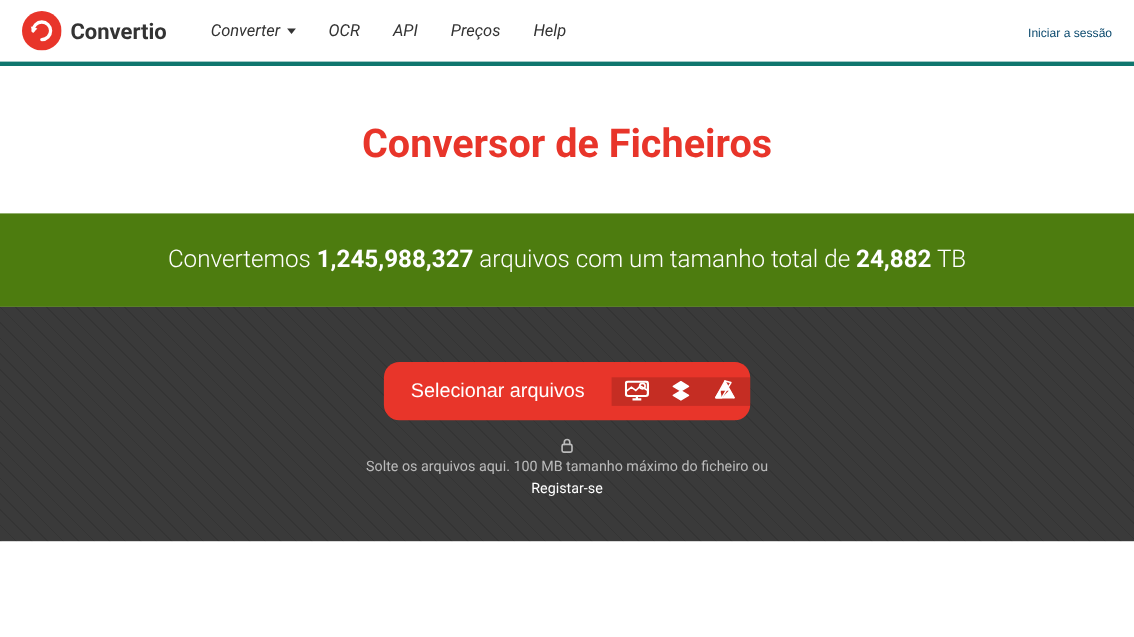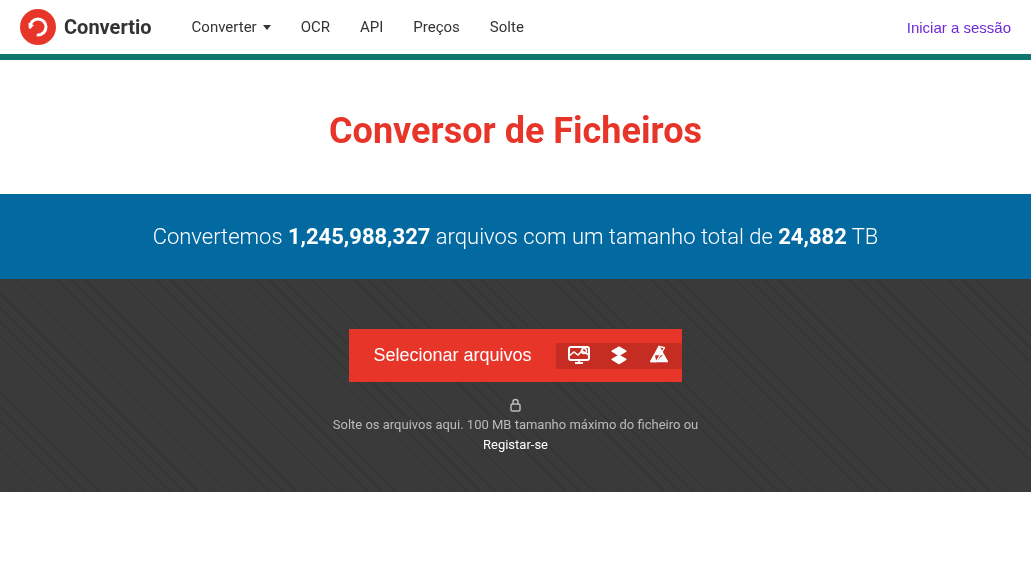--- a/index.html
+++ b/index.html
@@ -15,21 +15,21 @@
       overflow-x: hidden;
       background: #fff;
     }
 
     
     .header {
       display: flex;
       align-items: center;
       height: 60px;
       padding: 0 20px;
-      border-bottom: 6px solid #0f766e;
+      border-bottom: 4px solid #0f766e;
       background: #fff;
     }
 
     .logo-area {
       display: flex;
       align-items: center;
       gap: 8px;
       margin-right: 40px;
     }
 
@@ -52,39 +52,40 @@
     }
 
     .nav-item {
       font-size: 15px;
       color: #333;
       cursor: pointer;
       text-decoration: none;
       display: flex;
       align-items: center;
       gap: 4px;
+      font-style: italic;
     }
 
     .chevron-down {
       display: inline-block;
       width: 0;
       height: 0;
       border-left: 4px solid transparent;
       border-right: 4px solid transparent;
       border-top: 5px solid #333;
       margin-left: 2px;
     }
 
     .header-right {
       margin-left: auto;
     }
 
     .signin-btn {
-      font-size: 15px;
-      color: #6d28d9;
+      font-size: 11px;
+      color: #0c4a6e;
       cursor: pointer;
       background: none;
       border: none;
     }
 
     
     .hero {
       display: flex;
       flex-direction: column;
       align-items: center;
@@ -100,21 +101,21 @@
     }
 
     .hero-subtitle {
       font-size: 16px;
       color: #666;
     }
 
     
     .stats-banner {
       width: 100%;
-      background: #0369a1;
+      background: #4d7c0f;
       padding: 30px 20px;
       display: flex;
       align-items: center;
       justify-content: center;
     }
 
     .stats-text {
       font-size: 22px;
       color: #fff;
       font-weight: 300;
@@ -142,21 +143,21 @@
       align-items: center;
       gap: 16px;
     }
 
     .select-btn {
       display: flex;
       align-items: center;
       background: #e8352a;
       color: #fff;
       border: none;
-      border-radius: 0;
+      border-radius: 14px;
       font-size: 18px;
       font-weight: 500;
       cursor: pointer;
       padding: 0;
       overflow: hidden;
     }
 
     .select-btn-label {
       padding: 16px 24px;
       font-size: 18px;
@@ -217,21 +218,21 @@
     <a class="nav-item">
       <span>OCR</span>
     </a>
     <a class="nav-item">
       <span>API</span>
     </a>
     <a class="nav-item">
       <span>Preços</span>
     </a>
     <a class="nav-item">
-      <span>Solte</span>
+      <span>Help</span>
     </a>
   </nav>
 
   <div class="header-right">
     <button class="signin-btn">Iniciar a sessão</button>
   </div>
 </header>
 
 <section class="hero">
   <h1 class="hero-title">Conversor de Ficheiros</h1>

